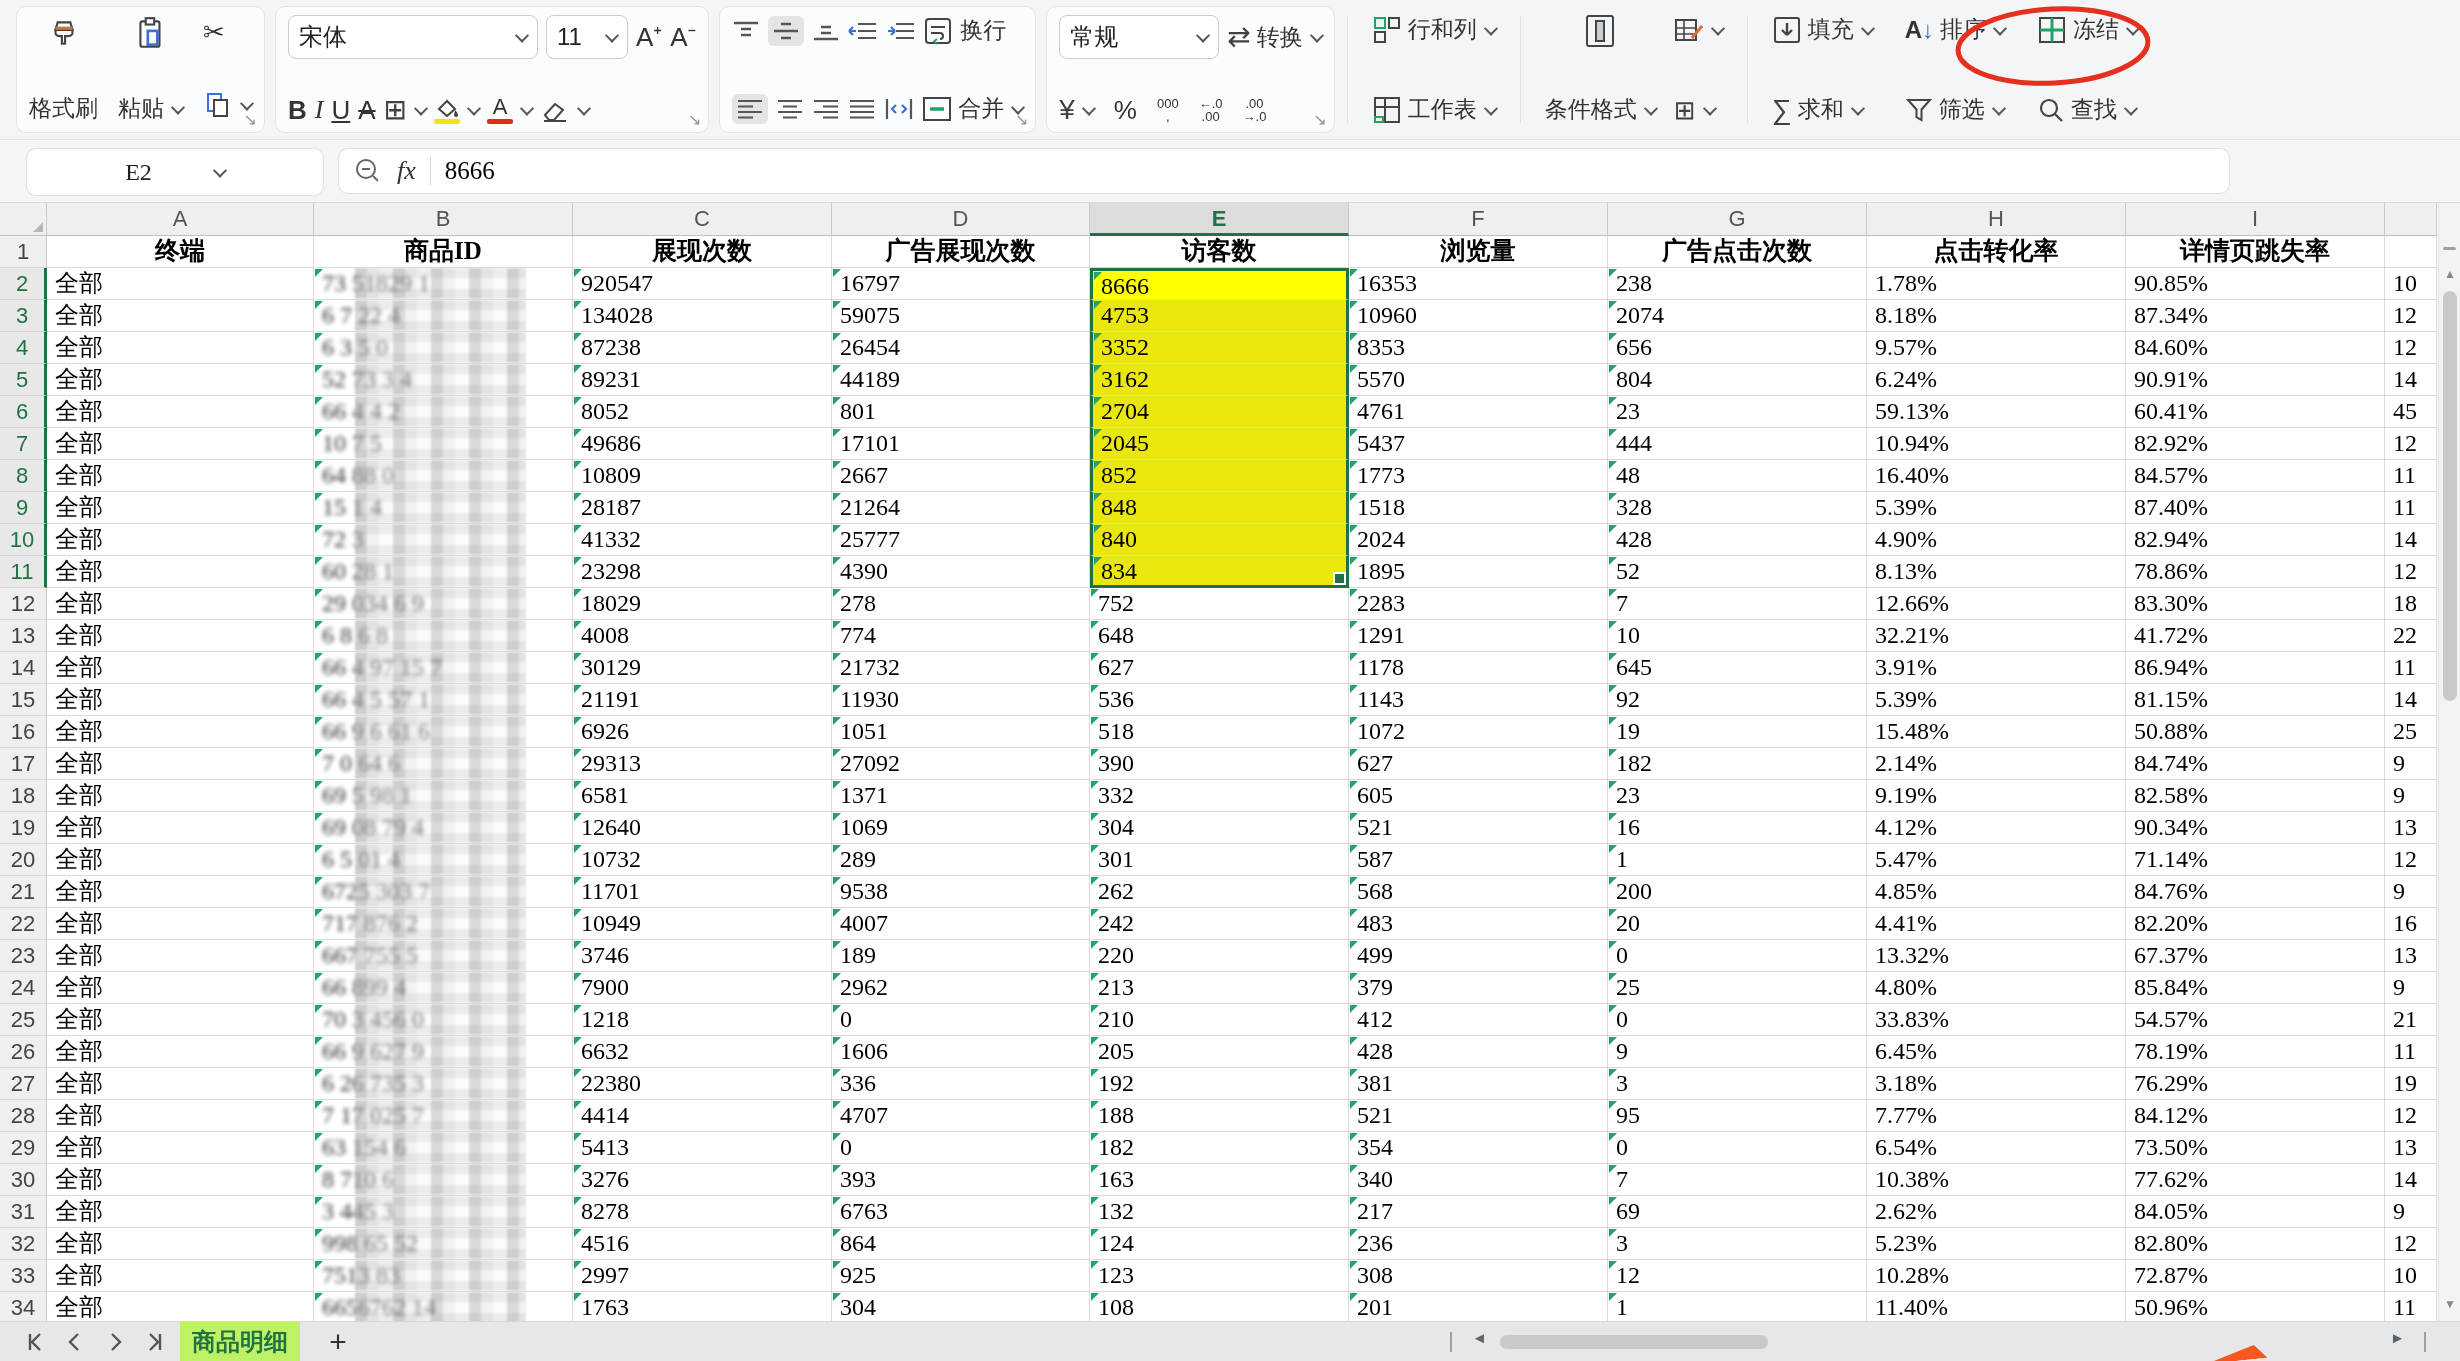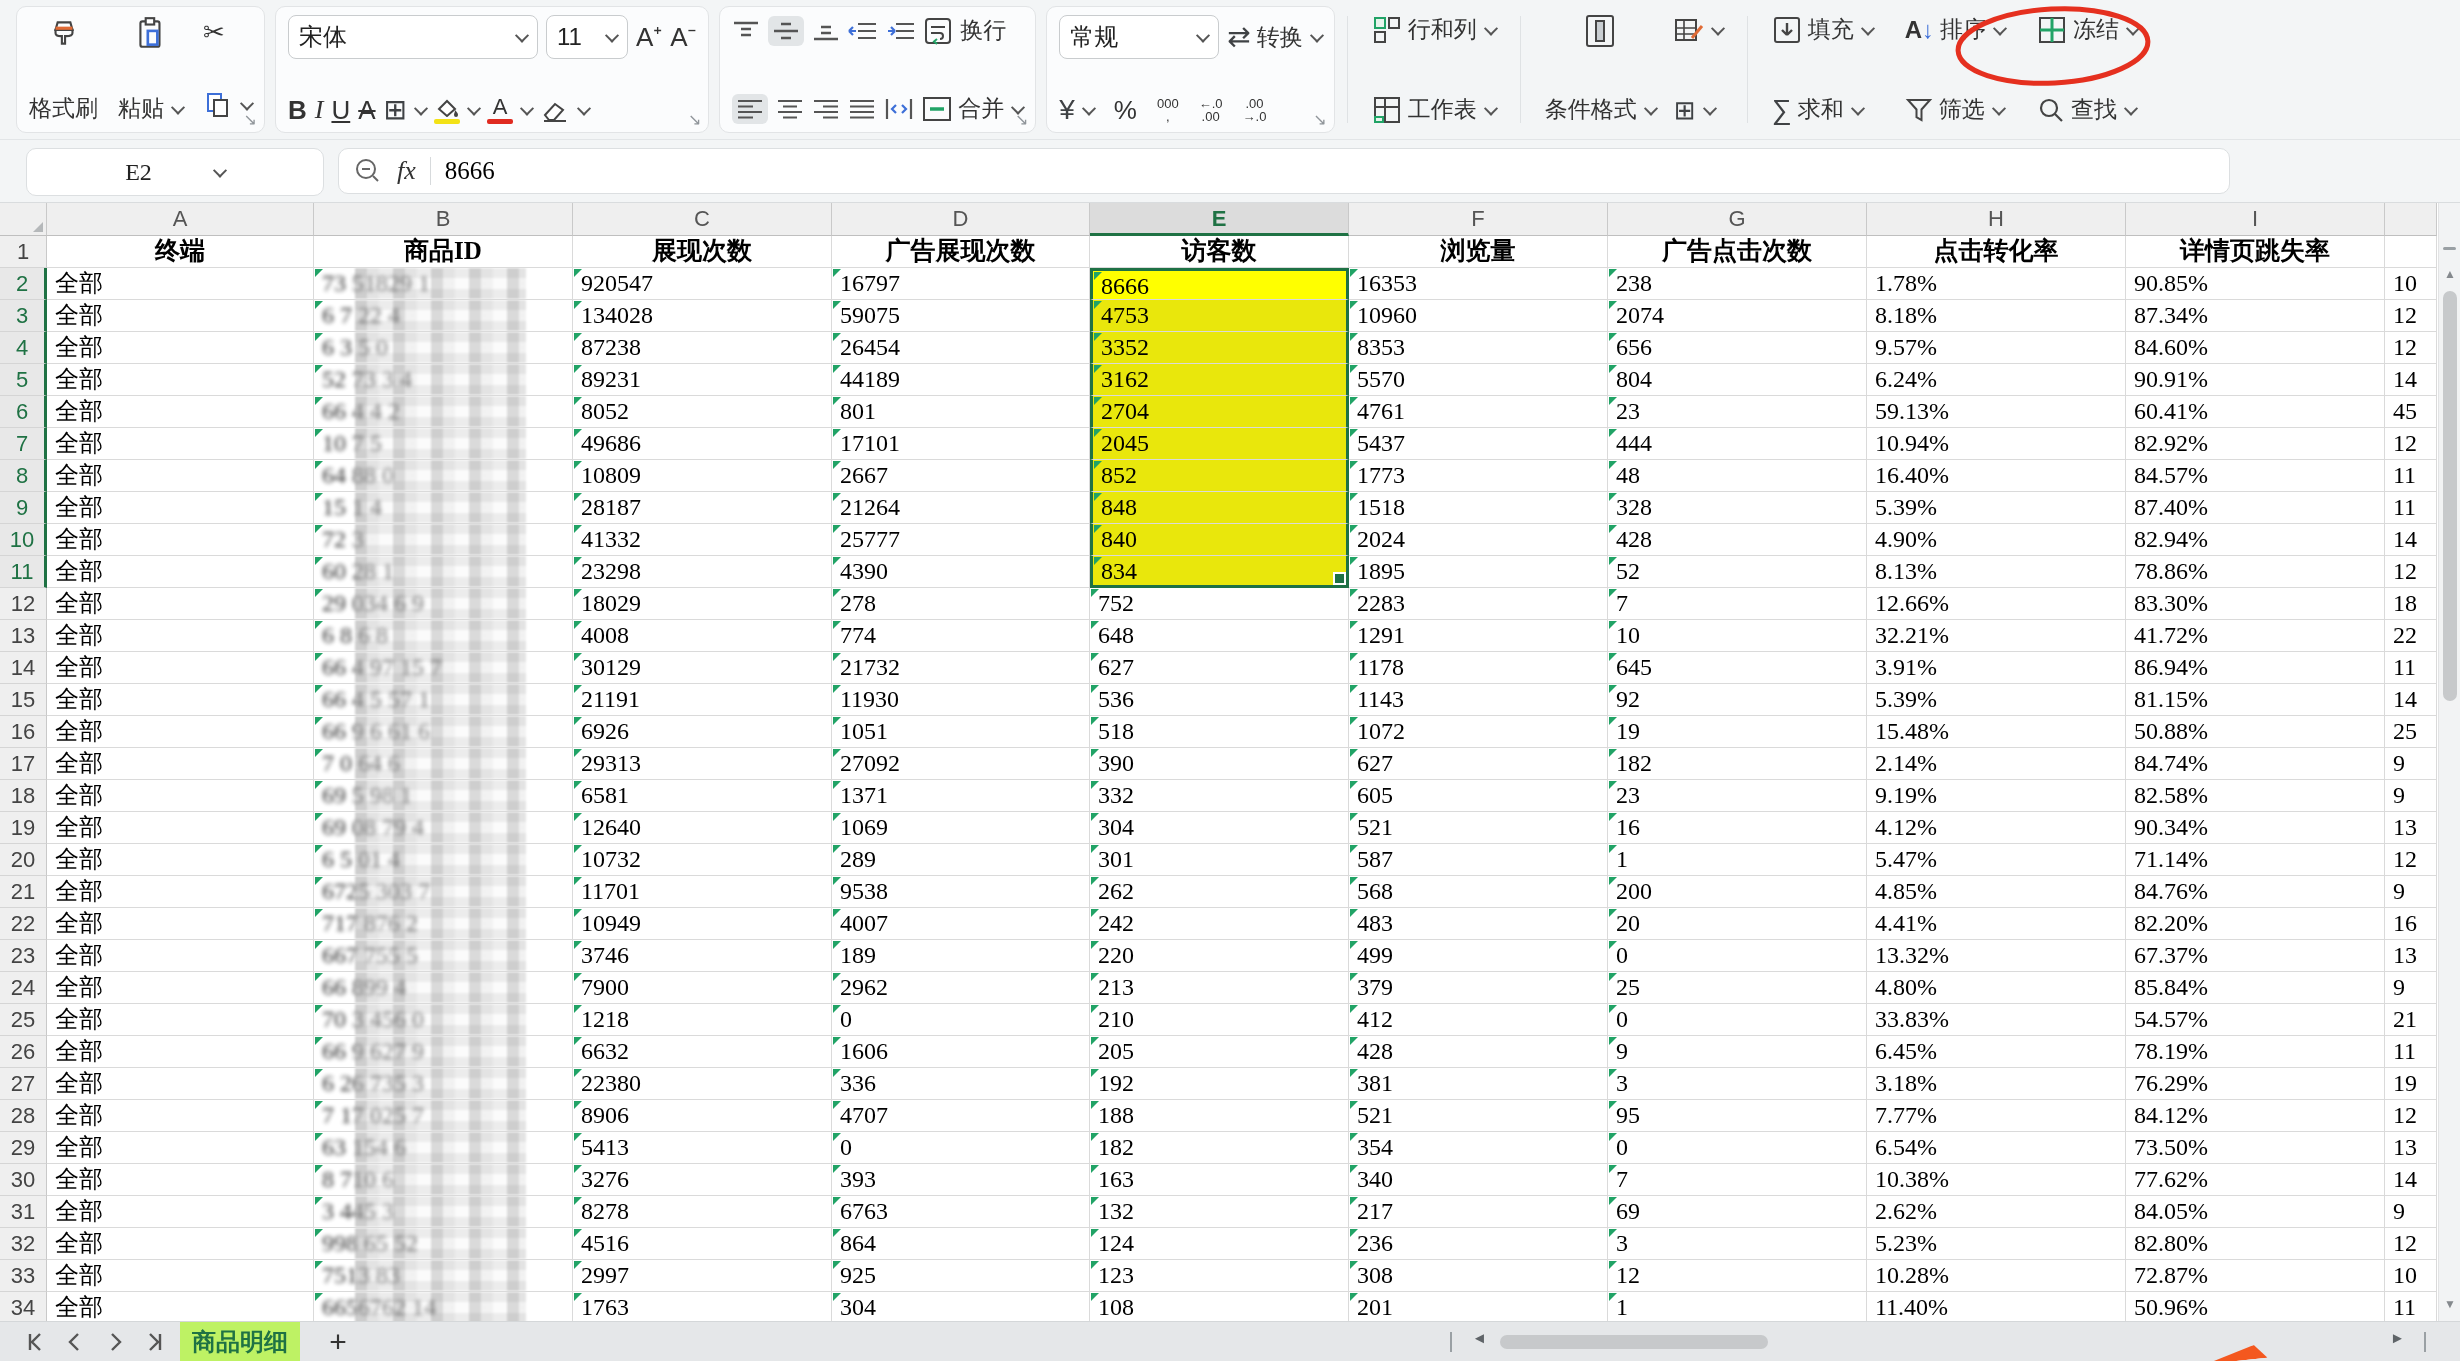--- a/index.html
+++ b/index.html
@@ -808,21 +808,21 @@
           <div class="cell c-f tri">381</div>
           <div class="cell c-g tri">3</div>
           <div class="cell c-h">3.18%</div>
           <div class="cell c-i">76.29%</div>
           <div class="cell c-j">19</div>
         </div>
         <div class="grow">
           <div class="rn">28</div>
           <div class="cell c-a">全部</div>
           <div class="cell c-b tri"><span class="frag">7 17 025 7</span><span class="mosaic"></span></div>
-          <div class="cell c-c tri">8906</div>
+          <div class="cell c-c tri">4414</div>
           <div class="cell c-d tri">4707</div>
           <div class="cell c-e tri">188</div>
           <div class="cell c-f tri">521</div>
           <div class="cell c-g tri">95</div>
           <div class="cell c-h">7.77%</div>
           <div class="cell c-i">84.12%</div>
           <div class="cell c-j">12</div>
         </div>
         <div class="grow">
           <div class="rn">29</div>

